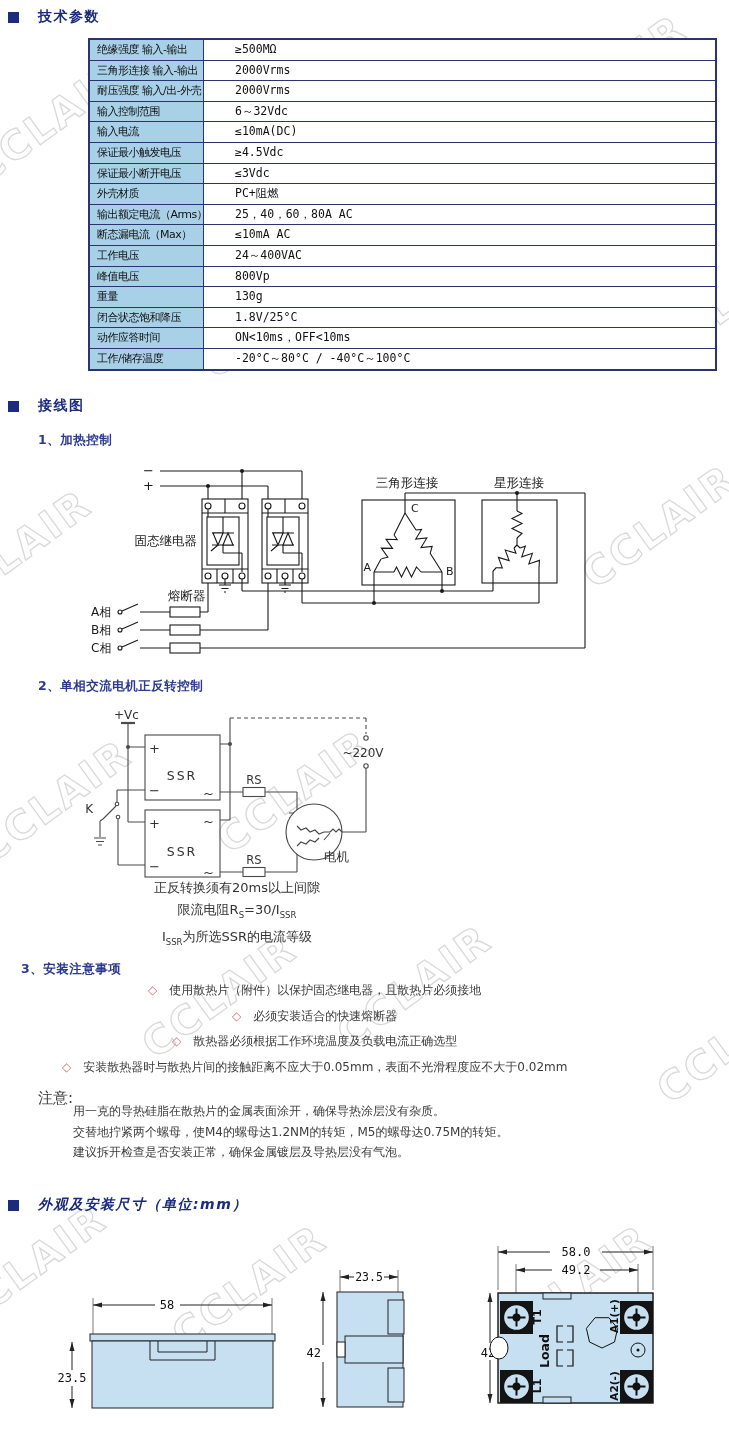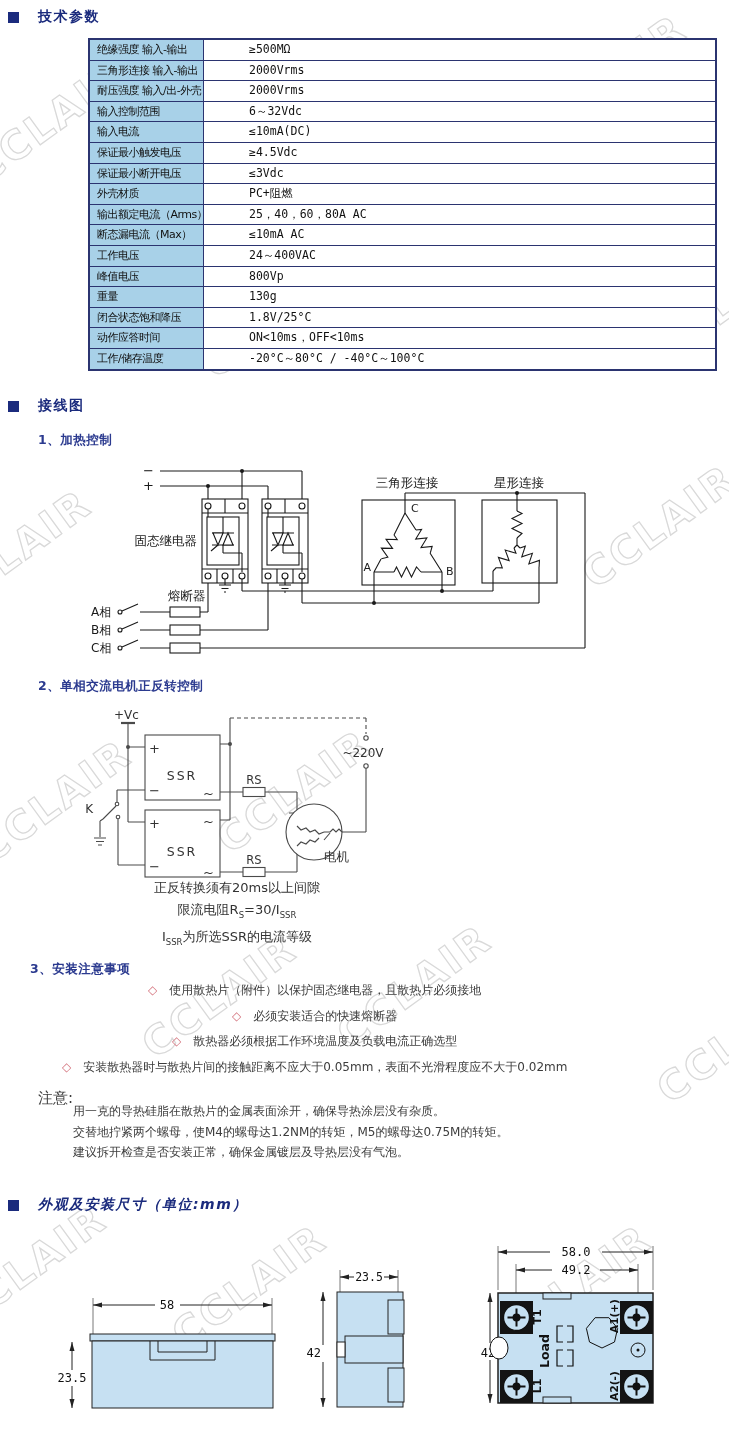--- a/index.html
+++ b/index.html
@@ -8,21 +8,21 @@
   .wm-layer{position:absolute;left:0;top:0;pointer-events:none;}
   .sec-h{position:absolute;left:8px;display:flex;align-items:center;}
   .sq{width:11px;height:11px;background:#1b2b7d;display:inline-block;margin-right:19px;}
   .sec-title{font-size:14px;font-weight:bold;color:#1b2b7d;letter-spacing:1.5px;}
   .ptable{position:absolute;left:88px;top:38px;width:625px;border:2px solid #2b3470;background:#fff;}
   .prow{display:flex;height:19.6px;border-top:1px solid #2b3470;}
   .prow:first-child{border-top:none;}
   .pl{width:106px;background:#a8d1e8;border-right:1px solid #2b3470;font-size:11px;
       line-height:19.6px;padding-left:7px;white-space:nowrap;letter-spacing:-0.5px;color:#111;}
   .pv{flex:1;font-family:"DejaVu Sans Mono",monospace;font-size:11.5px;line-height:19.6px;
-      padding-left:45px;white-space:nowrap;color:#111;}
+      padding-left:31px;white-space:nowrap;color:#111;}
   .sub-t{position:absolute;font-size:12.5px;font-weight:bold;color:#2b3a8f;letter-spacing:0.5px;}
   .caps{position:absolute;text-align:center;font-size:13px;color:#333;line-height:21.5px;}
   .caps sub{font-size:8.5px;}
   .bullets{position:absolute;left:62px;top:978px;}
   .b-item{height:25.5px;line-height:25.5px;font-size:12px;color:#3c3c3c;white-space:nowrap;text-align:center;}
   .b-dia{color:#d4737d;margin-right:12px;font-size:12px;}
   .caution-label{position:absolute;left:38px;top:1089px;font-size:15px;color:#3c3c3c;}
   .caution-lines{position:absolute;left:73px;top:1101px;font-size:12px;color:#3c3c3c;line-height:20.5px;}
   svg text{font-family:"DejaVu Sans",sans-serif;}
   svg text.mono{font-family:"DejaVu Sans Mono",monospace;}
@@ -274,21 +274,21 @@
       <text x="264" y="161" font-size="12.5">电机</text>
     </g>
   </svg>
 
   <div class="caps" style="left:60px;top:877px;width:354px;">
     <div>正反转换须有20ms以上间隙</div>
     <div><span>限流电阻R</span><sub>S</sub><span>=30/I</span><sub>SSR</sub></div>
     <div><span>I</span><sub>SSR</sub><span>为所选SSR的电流等级</span></div>
   </div>
 
-  <div class="sub-t" style="left:30px;top:961px;">3、安装注意事项</div>
+  <div class="sub-t" style="left:21px;top:961px;">3、安装注意事项</div>
 
   <div class="bullets">
     <div class="b-item"><span class="b-dia">◇</span><span>使用散热片（附件）以保护固态继电器，且散热片必须接地</span></div>
     <div class="b-item"><span class="b-dia">◇</span><span>必须安装适合的快速熔断器</span></div>
     <div class="b-item"><span class="b-dia">◇</span><span>散热器必须根据工作环境温度及负载电流正确选型</span></div>
     <div class="b-item"><span class="b-dia">◇</span><span>安装散热器时与散热片间的接触距离不应大于0.05mm，表面不光滑程度应不大于0.02mm</span></div>
   </div>
 
   <div class="caution-label">注意:</div>
   <div class="caution-lines">

